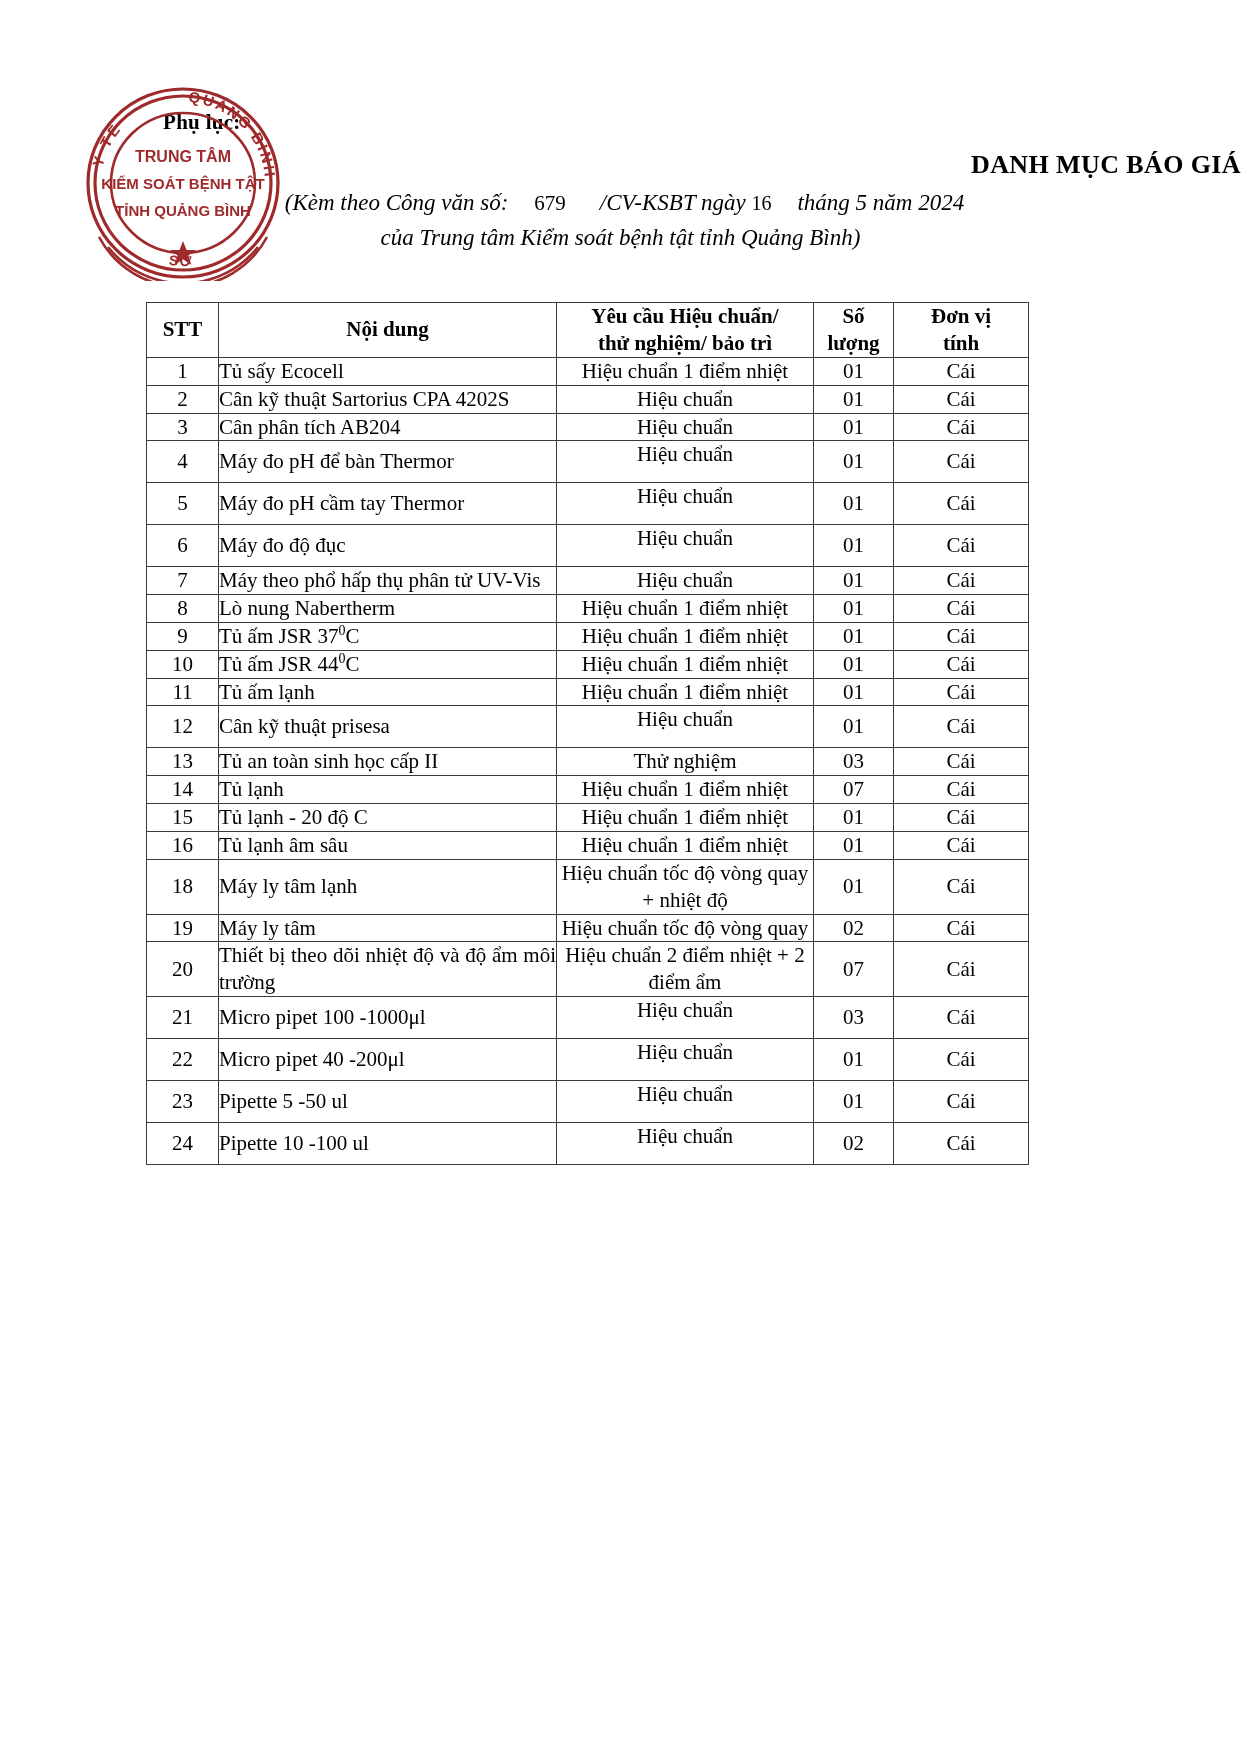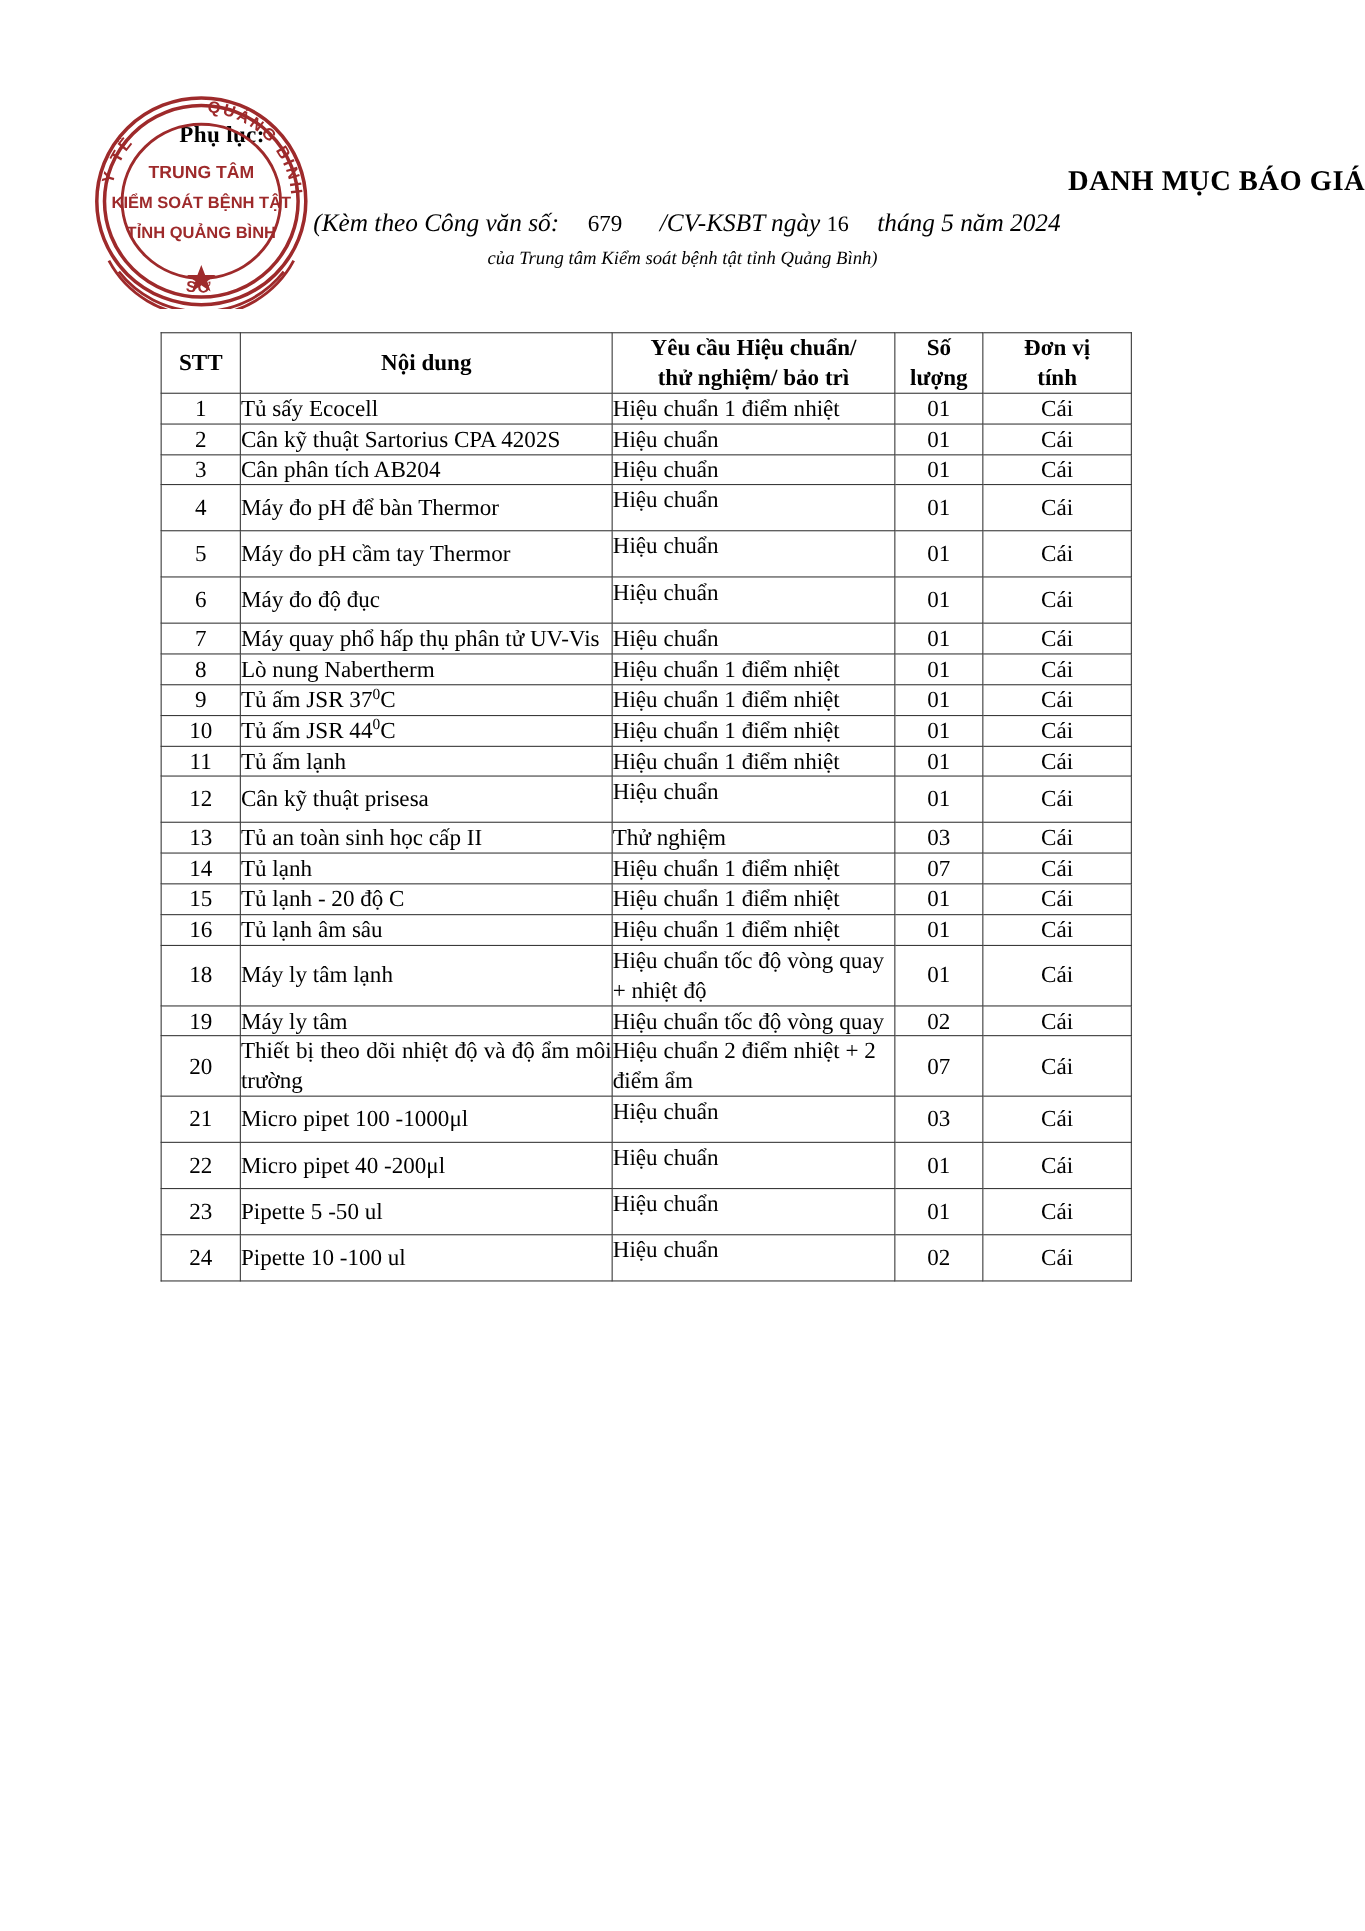--- a/index.html
+++ b/index.html
@@ -63,21 +63,21 @@
     font-size: 23px;
     white-space: nowrap;
   }
   .sub-line-2 {
     position: absolute;
     left: 0;
     top: 225px;
     width: 1241px;
     text-align: center;
     font-style: italic;
-    font-size: 17px;
+    font-size: 23px;
     white-space: nowrap;
   }
   .sub-line-1 .gap-sm { display: inline-block; width: 26px; }
   .sub-line-1 .gap-md { display: inline-block; width: 34px; }
   .sub-line-1 .num { font-style: normal; font-size: 21px; }
   .sub-line-1 .daynum { font-style: normal; font-size: 20px; }
 
   
   .table-wrap {
     position: absolute;
@@ -119,21 +119,21 @@
   }
   td.noi {
     text-align: left;
     padding: 7px 6px 7px 11px;
   }
   td.noi.justify {
     text-align: justify;
     text-align-last: left;
   }
   td.yeu {
-    text-align: left;
+    text-align: center;
     padding: 3px 5px;
     margin-top: 16px;
   }
   td.yeu.raise {
     padding-bottom: 14px;
     padding-top: 0px;
   }
   td.so {
     text-align: center;
     padding: 7px 2px;
@@ -261,21 +261,21 @@
         </tr>
         <tr>
           <td class="stt">6</td>
           <td class="noi">Máy đo độ đục</td>
           <td class="yeu raise">Hiệu chuẩn</td>
           <td class="so">01</td>
           <td class="don">Cái</td>
         </tr>
         <tr>
           <td class="stt">7</td>
-          <td class="noi justify">Máy quay phổ hấp thụ phân tử UV-Vis</td>
+          <td class="noi justify">Máy theo phổ hấp thụ phân tử UV-Vis</td>
           <td class="yeu">Hiệu chuẩn</td>
           <td class="so">01</td>
           <td class="don">Cái</td>
         </tr>
         <tr>
           <td class="stt">8</td>
           <td class="noi">Lò nung Nabertherm</td>
           <td class="yeu">Hiệu chuẩn 1 điểm nhiệt</td>
           <td class="so">01</td>
           <td class="don">Cái</td>

